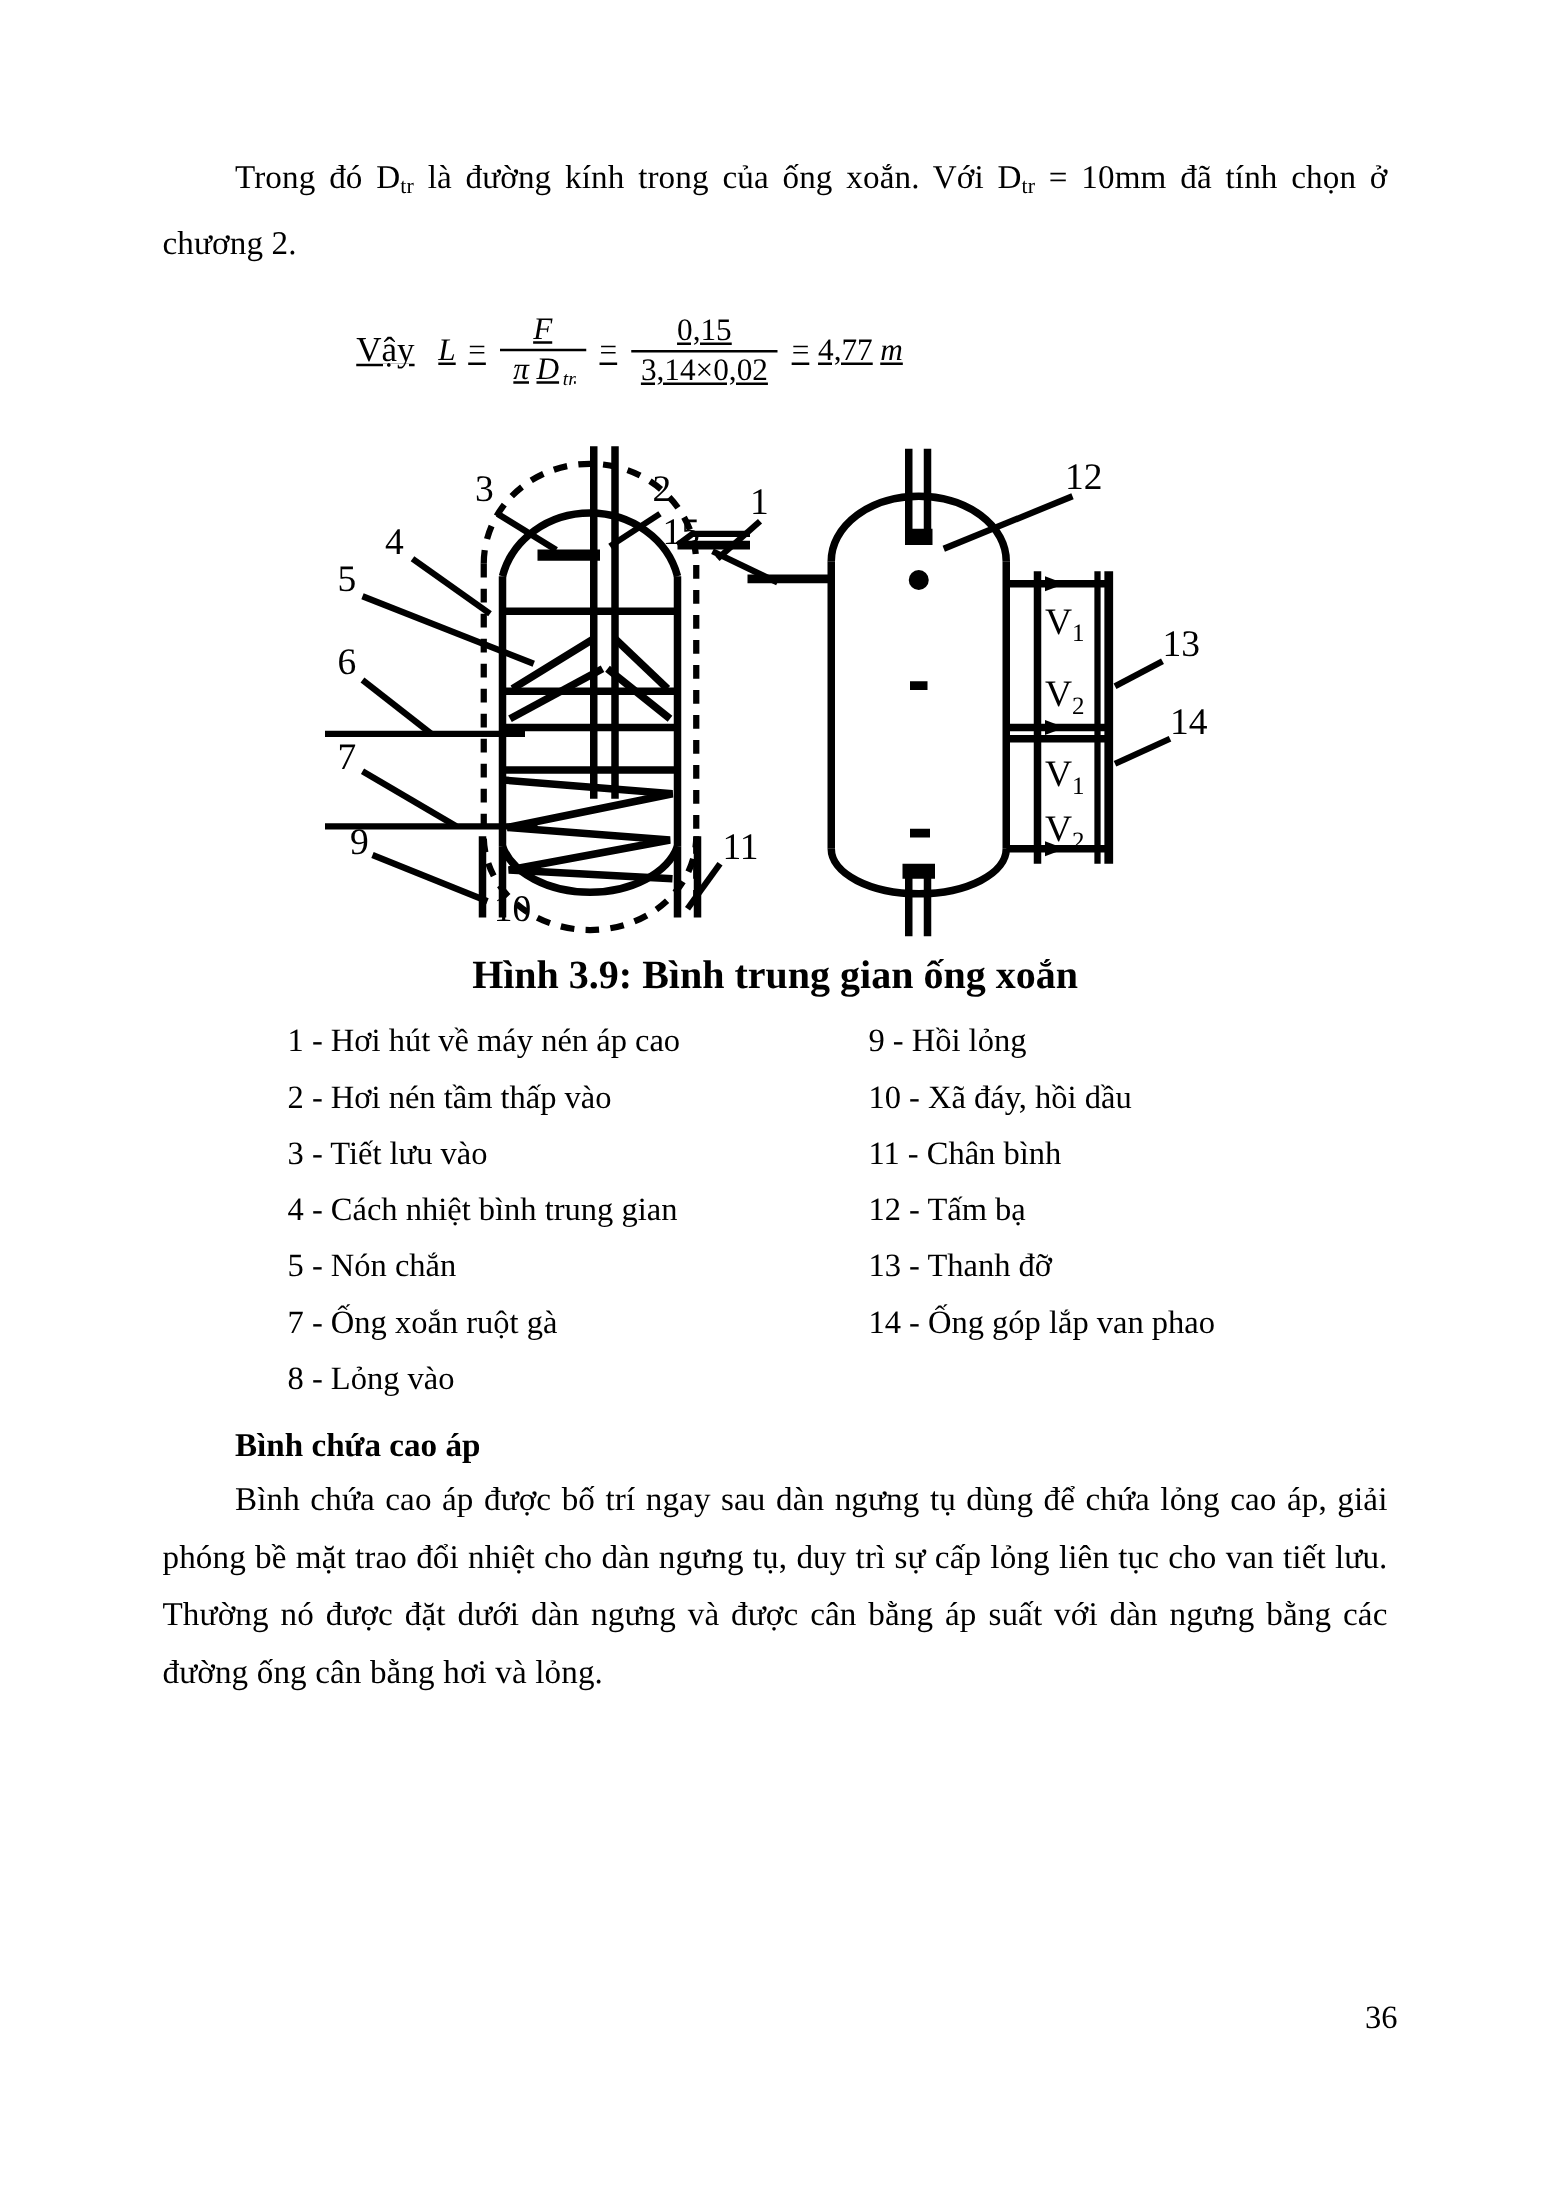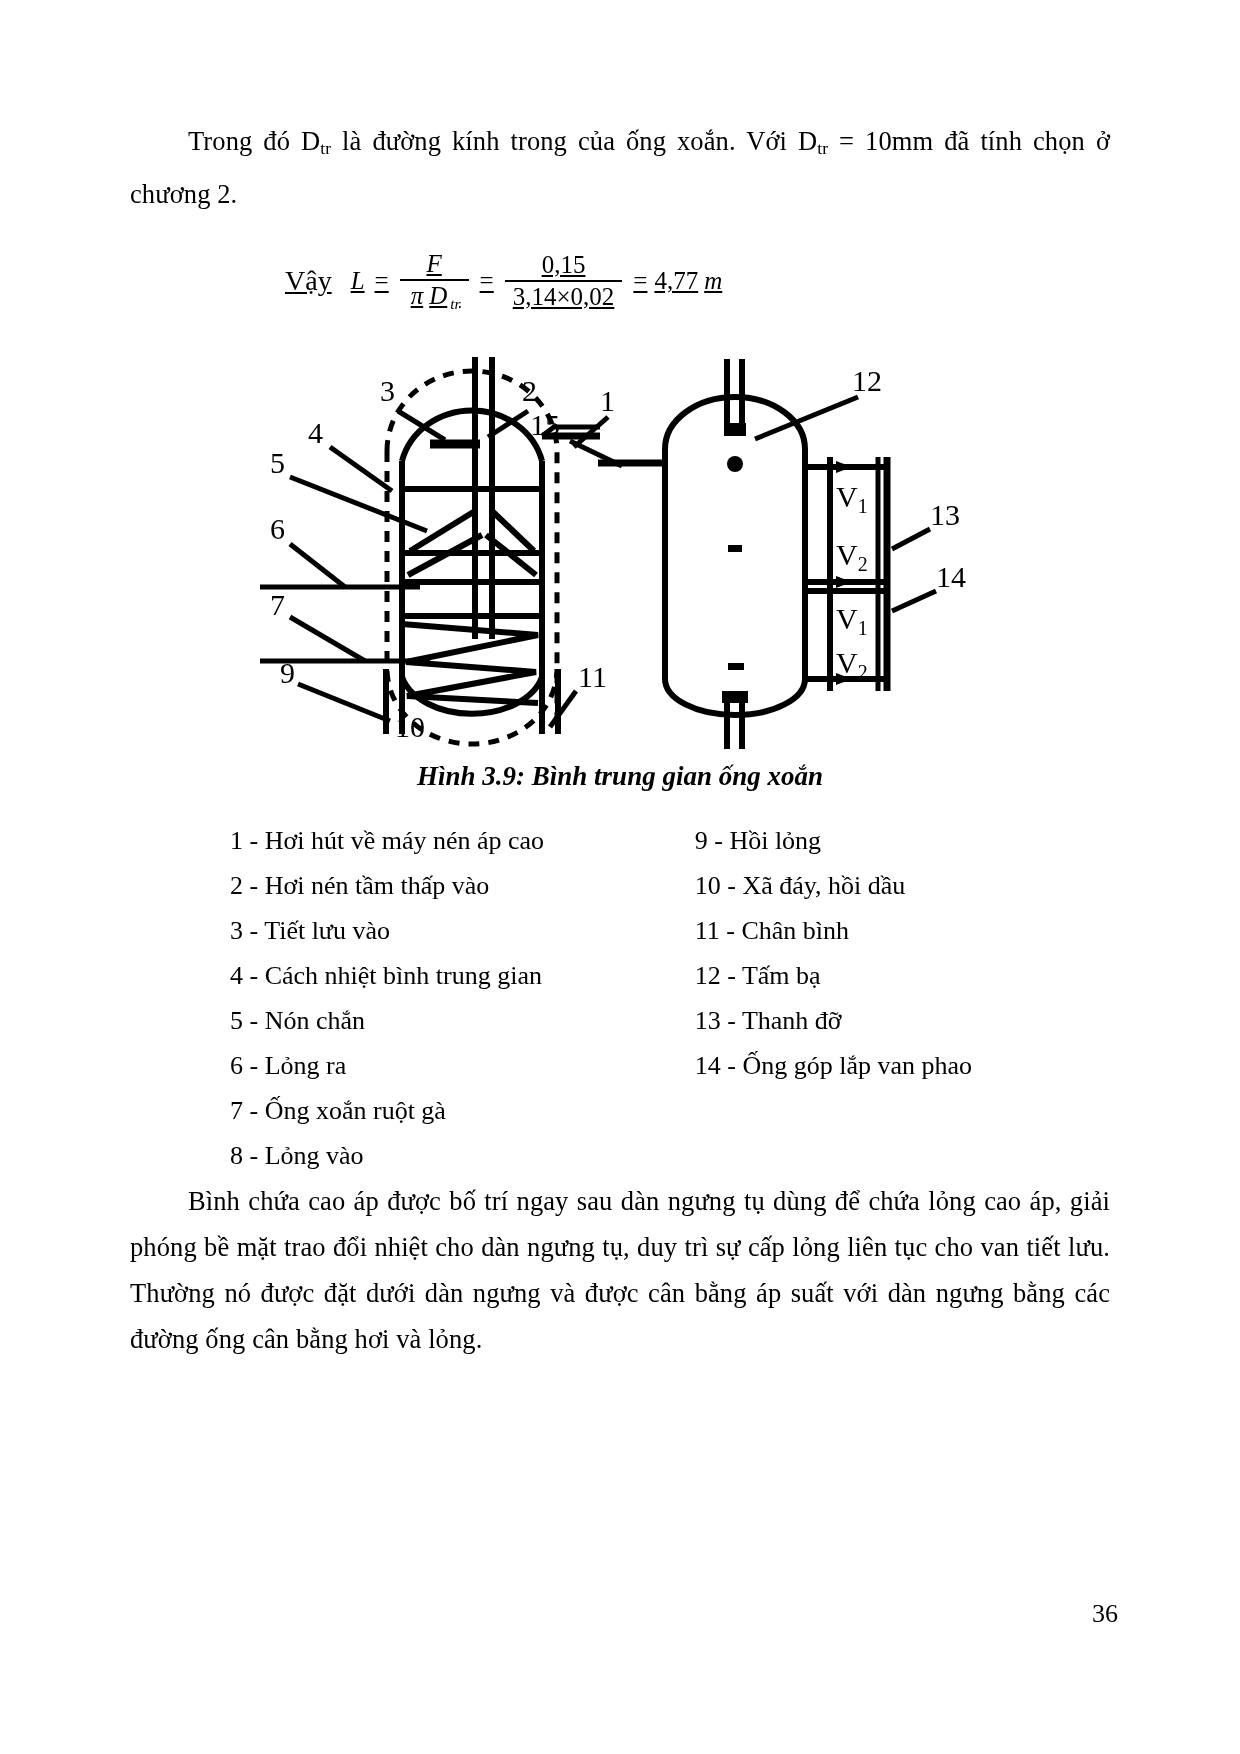--- a/index.html
+++ b/index.html
@@ -91,24 +91,23 @@
   
   .figure-wrap {
     position: relative;
     width: 980px;
     height: 420px;
     margin-top: 20px;
   }
   .figure-caption {
     text-align: center;
     font-weight: bold;
-    font-size: 27px;
+    font-size: 32px;
     margin-top: 2px;
-    margin-bottom: 26px;
-    font-style: italic;
+    margin-bottom: 12px;
   }
 
   
   .legend {
     display: flex;
     margin-top: 12px;
     padding-left: 100px;
   }
   .legend-col { width: 470px; }
   .legend-col.right { width: 420px; }
@@ -283,33 +282,33 @@
 
     <div class="figure-caption">Hình 3.9: Bình trung gian ống xoắn</div>
 
     <div class="legend">
       <div class="legend-col">
         <div class="legend-item">1 - Hơi hút về máy nén áp cao</div>
         <div class="legend-item">2 - Hơi nén tầm thấp vào</div>
         <div class="legend-item">3 - Tiết lưu vào</div>
         <div class="legend-item">4 - Cách nhiệt bình trung gian</div>
         <div class="legend-item">5 - Nón chắn</div>
-        <div class="legend-item">6 - Lỏng ra</div>
         <div class="legend-item">7 - Ống xoắn ruột gà</div>
         <div class="legend-item">8 - Lỏng vào</div>
       </div>
       <div class="legend-col right">
         <div class="legend-item">9 - Hồi lỏng</div>
         <div class="legend-item">10 - Xã đáy, hồi dầu</div>
         <div class="legend-item">11 - Chân bình</div>
         <div class="legend-item">12 - Tấm bạ</div>
         <div class="legend-item">13 - Thanh đỡ</div>
         <div class="legend-item">14 - Ống góp lắp van phao</div>
       </div>
     </div>
 
+    <div class="section-head">Bình chứa cao áp</div>
 
     <p class="body-text tail-para">Bình chứa cao áp được bố trí ngay sau dàn ngưng tụ dùng để chứa lỏng cao áp, giải phóng bề mặt trao đổi nhiệt cho dàn ngưng tụ, duy trì sự cấp lỏng liên tục cho van tiết lưu. Thường nó được đặt dưới dàn ngưng và được cân bằng áp suất với dàn ngưng bằng các đường ống cân bằng hơi và lỏng.</p>
 
   </div>
 
   <div class="page-number">36</div>
 </div>
 
 </body></html>

